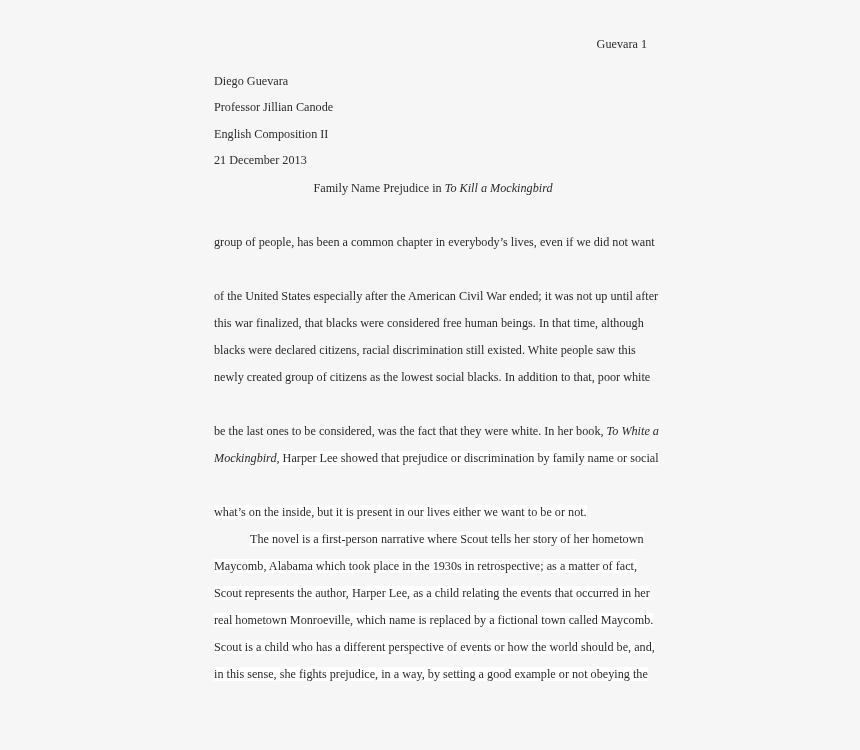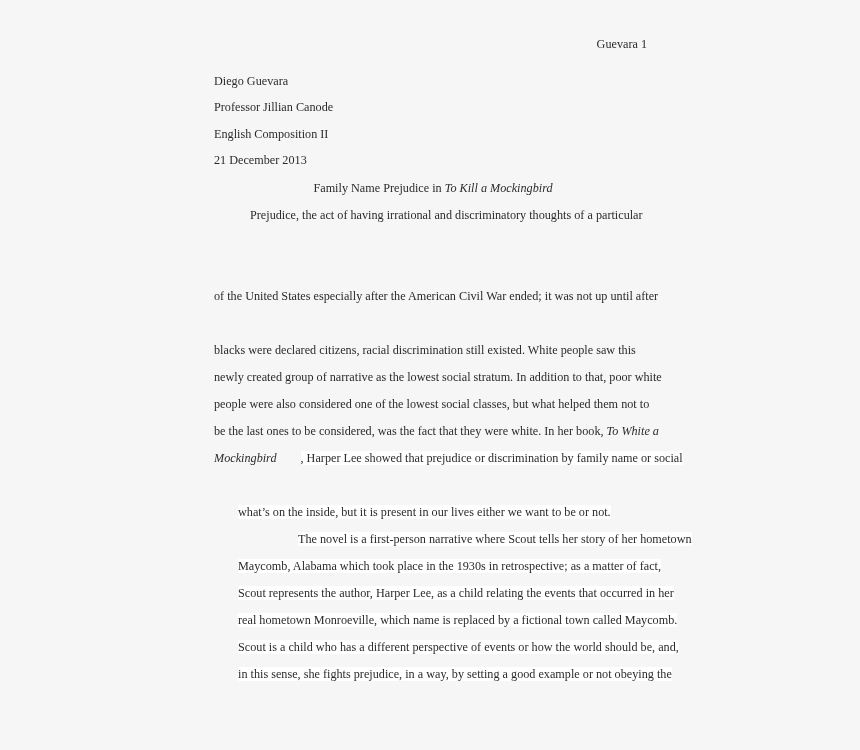--- a/index.html
+++ b/index.html
@@ -29,21 +29,20 @@
   }
   .line {
     position: absolute;
     left: 214px;
     white-space: nowrap;
     line-height: 16px;
     height: 16px;
   }
   .hl {
     background: #ffffff;
-    margin-left: 24px;
   }
   .centered {
     position: absolute;
     left: 0;
     width: 860px;
     text-align: center;
     white-space: nowrap;
     line-height: 16px;
   }
   .centered .inner {
@@ -65,27 +64,25 @@
   <div class="line" style="top:99px">Professor Jillian Canode</div>
   <div class="line" style="top:126px">English Composition II</div>
   <div class="line" style="top:152px">21 December 2013</div>
 
   <div class="centered" style="top:180px">
     <span class="inner">
       <span>Family Name Prejudice in </span><em>To Kill a Mockingbird</em>
     </span>
   </div>
 
-  <div class="line" style="top:207px">
-    <span class="indent"></span><span>Prejudice, the act of having irrational and discriminatory thoughts of a particular</span>
-  </div>
+  <div class="line" style="top:234px">group of people, has been a common chapter in everybody’s lives, even if we did not want</div>
   <div class="line" style="top:288px">of the United States especially after the American Civil War ended; it was not up until after</div>
+  <div class="line" style="top:315px">this war finalized, that blacks were considered free human beings. In that time, although</div>
   <div class="line" style="top:342px">blacks were declared citizens, racial discrimination still existed. White people saw this</div>
-  <div class="line" style="top:369px">newly created group of narrative as the lowest social stratum. In addition to that, poor white</div>
-  <div class="line" style="top:396px">people were also considered one of the lowest social classes, but what helped them not to</div>
+  <div class="line" style="top:369px">newly created group of citizens as the lowest social blacks. In addition to that, poor white</div>
   <div class="line" style="top:423px">
     <span>be the last ones to be considered, was the fact that they were white. In her book, </span><em>To White a</em>
   </div>
   <div class="line" style="top:450px">
     <em>Mockingbird</em><span class="hl">, Harper Lee showed that prejudice or discrimination by family name or social</span>
   </div>
   <div class="line" style="top:504px">
     <span class="hl">what’s on the inside, but it is present in our lives either we want to be or not.</span>
   </div>
 

